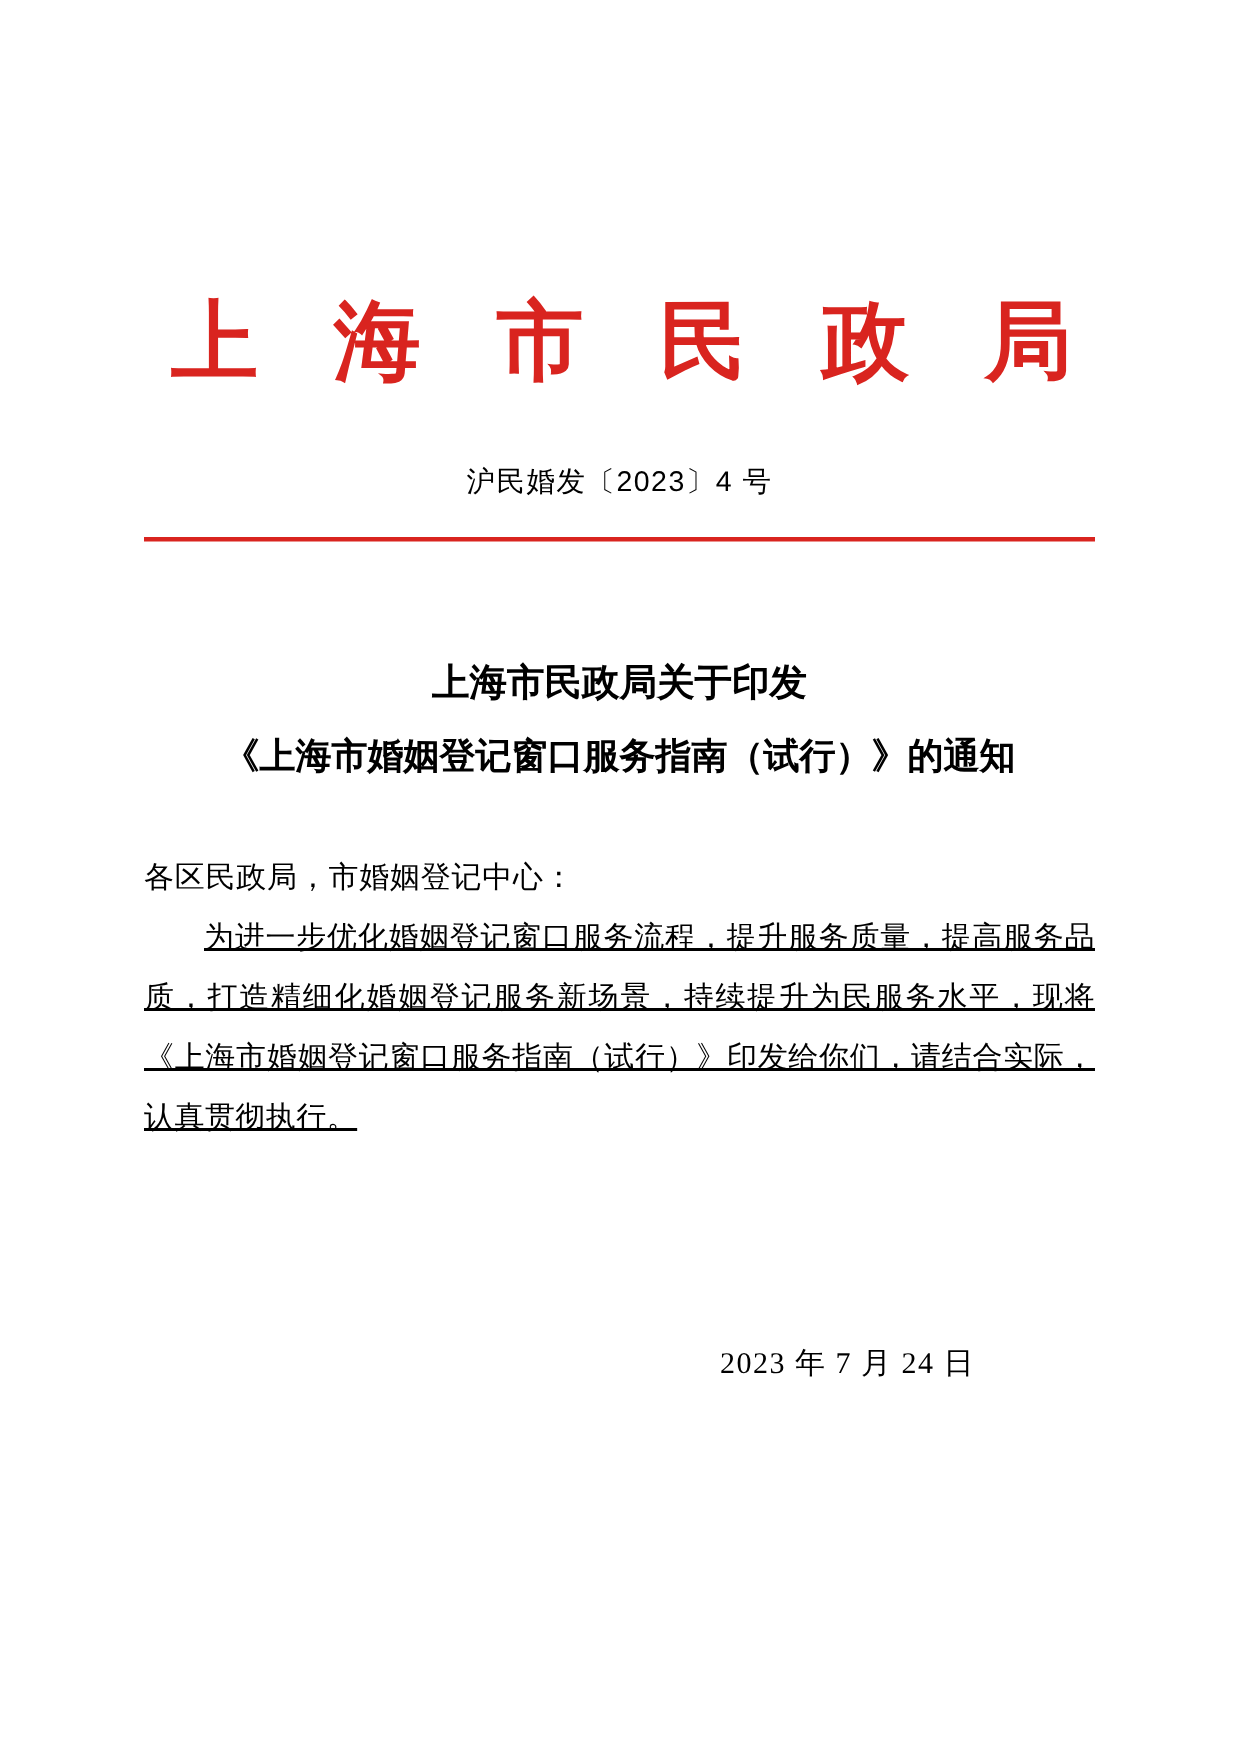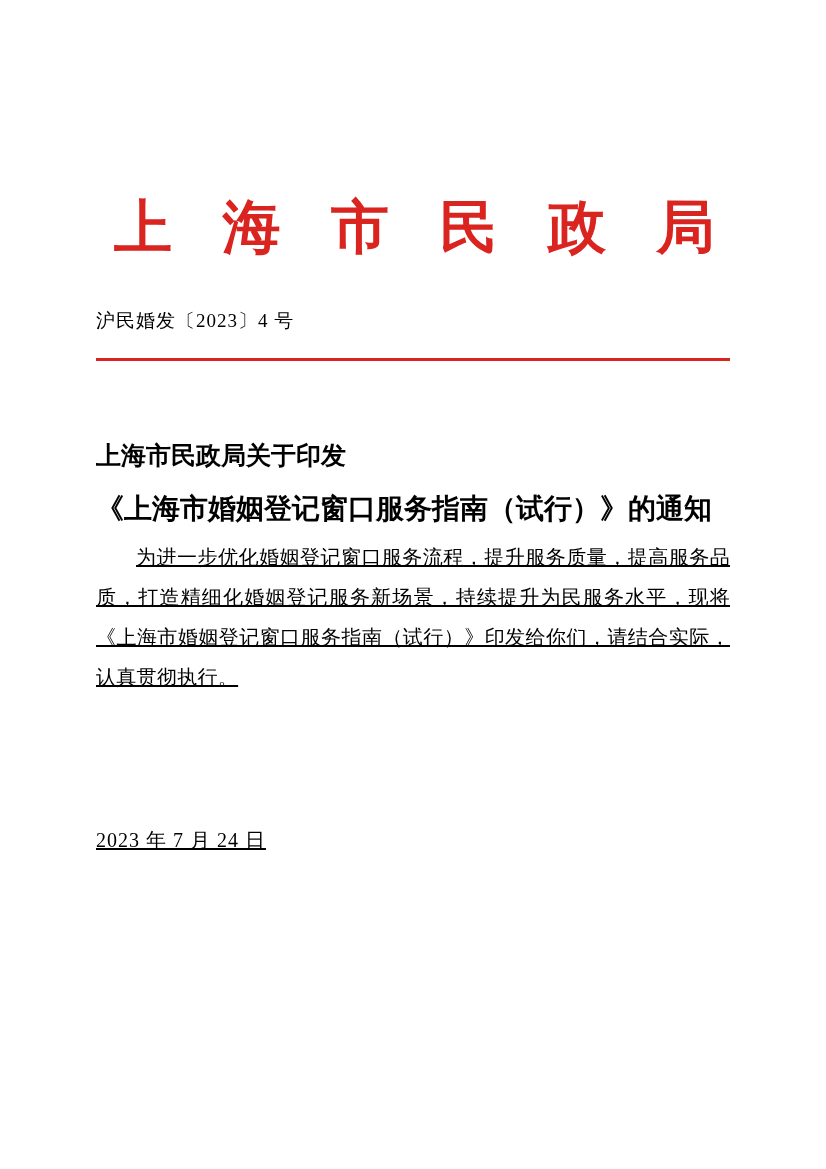--- a/index.html
+++ b/index.html
@@ -32,66 +32,67 @@
     font-weight: bold;
     font-size: 58px;
     letter-spacing: 18px;
     text-indent: 18px;
     line-height: 1.1;
     white-space: nowrap;
   }
 
   .doc-number {
     margin-top: 48px;
+    text-align: center;
     font-size: 19px;
     letter-spacing: 1px;
-    font-family: Liberation Serif, serif;
+    font-family: Liberation Sans, sans-serif;
   }
 
   .red-rule {
     margin-top: 24px;
     height: 3px;
     background: #d9241f;
     width: 100%;
   }
 
   .title-block {
     margin-top: 70px;
+    text-align: center;
     font-weight: bold;
     font-size: 25px;
     line-height: 2.0;
     font-family: "Liberation Serif", "DejaVu Serif", serif;
   }
   .title-line-2 {
-    font-size: 28px;
+    font-size: 24px;
   }
 
   .salutation {
     margin-top: 36px;
     font-size: 20px;
     line-height: 2.0;
     letter-spacing: 0.5px;
   }
 
   .body-para {
     font-size: 20px;
     line-height: 2.0;
     text-indent: 40px;
     text-align: justify;
     letter-spacing: 0.3px;
     text-decoration: underline;
   }
 
   .date-line {
     margin-top: 130px;
-    text-align: left;
+    text-align: right;
     font-size: 20px;
     padding-right: 80px;
     letter-spacing: 1px;
-    text-decoration: underline;
   }
 
   .public-note {
     margin-top: 30px;
     font-size: 19px;
     padding-left: 40px;
     letter-spacing: 0.5px;
   }
 </style>
 </head>
@@ -103,19 +104,20 @@
 
   <div class="doc-number">沪民婚发〔2023〕4 号</div>
 
   <div class="red-rule"></div>
 
   <div class="title-block">
     <div>上海市民政局关于印发</div>
     <div class="title-line-2">《上海市婚姻登记窗口服务指南（试行）》的通知</div>
   </div>
 
+  <div class="salutation">各区民政局，市婚姻登记中心：</div>
 
   <div class="body-para">为进一步优化婚姻登记窗口服务流程，提升服务质量，提高服务品质，打造精细化婚姻登记服务新场景，持续提升为民服务水平，现将《上海市婚姻登记窗口服务指南（试行）》印发给你们，请结合实际，认真贯彻执行。</div>
 
   <div class="date-line">2023 年 7 月 24 日</div>
 
 
 </div>
 
 </body></html>

